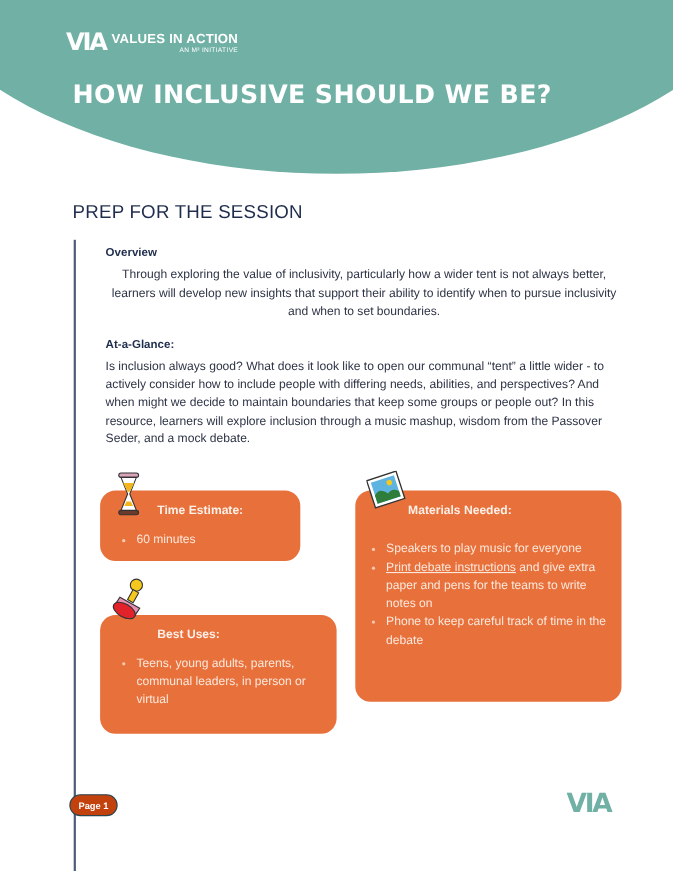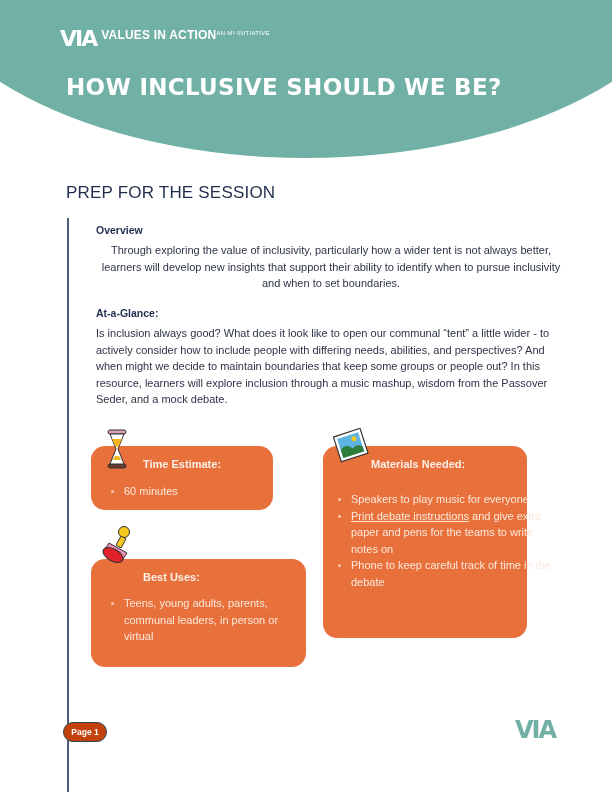--- a/index.html
+++ b/index.html
@@ -1,20 +1,20 @@
 <!DOCTYPE html>
 <html><head>
 <meta charset="utf-8">
 <style>
   html,body{margin:0;padding:0;}
   body{width:612px;height:792px;position:relative;overflow:hidden;background:#ffffff;font-family:"Liberation Sans","DejaVu Sans",sans-serif;color:#2e3446;}
   .header-bg{position:absolute;left:-90px;top:-260px;width:792px;height:418px;background:#70b0a5;border-radius:50%;}
   .logo{position:absolute;left:60px;top:29px;display:flex;align-items:flex-start;gap:5px;color:#fff;}
   .logo-mark{font-family:"DejaVu Sans",sans-serif;font-weight:bold;font-size:22px;letter-spacing:-2px;line-height:20px;font-style:normal;}
-  .logo-text{display:flex;flex-direction:row;text-align:right;}
+  .logo-text{display:flex;flex-direction:column;text-align:right;}
   .logo-title{font-size:12px;font-weight:bold;letter-spacing:0.2px;line-height:13px;}
   .logo-sub{font-size:6px;letter-spacing:0.3px;line-height:9px;}
   .page-title{position:absolute;left:66px;top:74px;color:#fff;font-family:"DejaVu Sans",sans-serif;font-weight:bold;font-size:23px;letter-spacing:0.3px;white-space:nowrap;}
   .section-title{position:absolute;left:66px;top:183px;font-size:17px;color:#1f2d4d;letter-spacing:0.2px;}
   .vline{position:absolute;left:67px;top:218px;width:2px;height:574px;background:#4b5d78;}
   .sub-head{position:absolute;left:96px;font-size:10.5px;font-weight:bold;color:#1f2d4d;}
   .para{position:absolute;left:96px;width:470px;font-size:11px;line-height:16.5px;color:#2e3446;}
   .card{position:absolute;background:#e8703b;border-radius:14px;color:#fbe8dc;}
   .card-title{position:absolute;font-weight:bold;font-size:11px;color:#fdf0e8;}
   .card ul{position:absolute;margin:0;padding:0;list-style:none;font-size:11px;line-height:16.5px;}
@@ -70,21 +70,21 @@
     <li>Teens, young adults, parents, communal leaders, in person or virtual</li>
   </ul>
 </div>
 <svg class="icon" style="left:99px;top:525px;" width="36" height="40" viewBox="0 0 36 40">
   <circle cx="25" cy="7" r="5.5" fill="#f5c81e" stroke="#333" stroke-width="1"></circle>
   <path d="M22 11 L17 20 L22 23 L27 14 Z" fill="#f5c81e" stroke="#333" stroke-width="1"></path>
   <path d="M10 18 L28 28 L24 34 L6 24 Z" fill="#e98fb4" stroke="#333" stroke-width="1"></path>
   <ellipse cx="14" cy="30" rx="11" ry="6" transform="rotate(30 14 30)" fill="#e1222a" stroke="#333" stroke-width="1"></ellipse>
 </svg>
 
-<div class="card" style="left:323px;top:446px;width:204px;height:192px;">
+<div class="card" style="left:323px;top:446px;width:242px;height:192px;">
   <div class="card-title" style="left:48px;top:12px;">Materials Needed:</div>
   <ul style="left:14px;top:45px;width:222px;">
     <li>Speakers to play music for everyone</li>
     <li><span class="link">Print debate instructions</span><span> and give extra paper and pens for the teams to write notes on</span></li>
     <li>Phone to keep careful track of time in the debate</li>
   </ul>
 </div>
 <svg class="icon" style="left:333px;top:428px;" width="36" height="36" viewBox="0 0 36 36">
   <g transform="rotate(-18 18 18)">
     <rect x="4" y="4" width="28" height="26" fill="#fff" stroke="#333" stroke-width="1.2"></rect>

